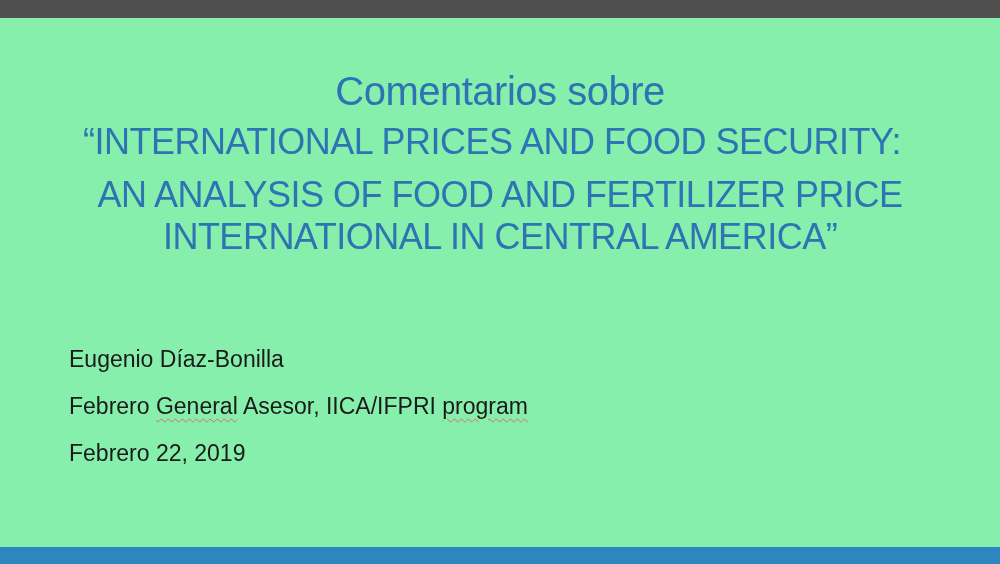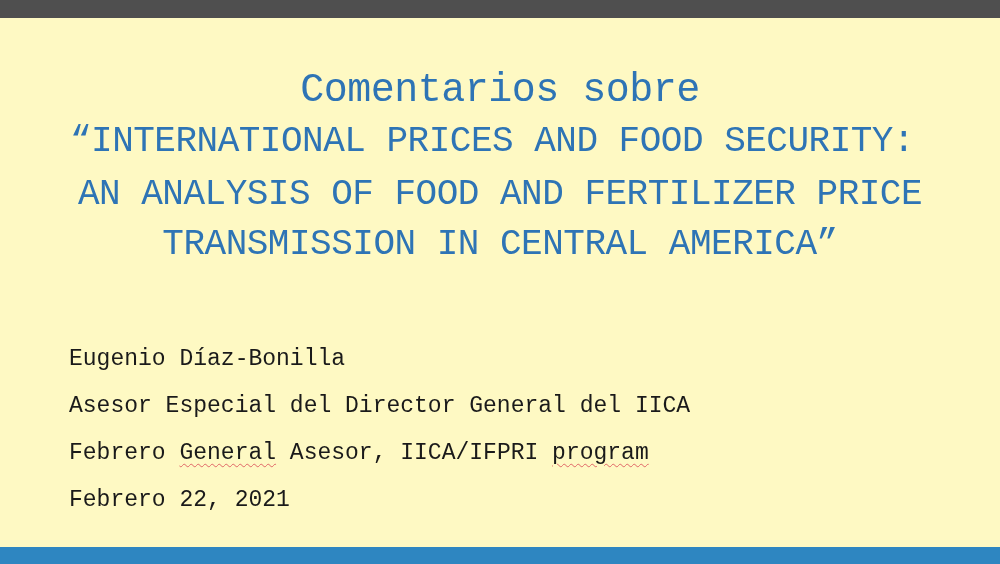--- a/index.html
+++ b/index.html
@@ -4,23 +4,23 @@
 <style>
   html, body {
     margin: 0;
     padding: 0;
     background: #ffffff;
   }
   .slide {
     position: relative;
     width: 1000px;
     height: 564px;
-    background: #fef9c3;
+    background: #86efac;
     overflow: hidden;
-    font-family: Liberation Mono, monospace;
+    font-family: Liberation Sans, sans-serif;
   }
   .top-bar {
     position: absolute;
     top: 0;
     left: 0;
     width: 100%;
     height: 18px;
     background: #4F4F4F;
   }
   .bottom-bar {
@@ -48,21 +48,21 @@
   }
   .title-line2 {
     font-size: 36px;
     line-height: 40px;
     margin: 0 16px 12px 0;
     font-weight: 400;
   }
   .title-line3, .title-line4 {
     font-size: 36px;
     line-height: 42px;
-    margin: 8px;
+    margin: 0;
     font-weight: 400;
   }
   .body-block {
     position: absolute;
     left: 57px;
     top: 347px;
     color: #1A1A1A;
     font-size: 23px;
     line-height: 25px;
   }
@@ -81,25 +81,24 @@
 <body>
 
 <div class="slide">
 
   <div class="top-bar"></div>
 
   <div class="title-block">
     <div class="title-line1">Comentarios sobre</div>
     <div class="title-line2">“INTERNATIONAL PRICES AND FOOD SECURITY:</div>
     <div class="title-line3">AN ANALYSIS OF FOOD AND FERTILIZER PRICE</div>
-    <div class="title-line4">TRANSMISSION IN CENTRAL AMERICA”</div>
+    <div class="title-line4">INTERNATIONAL IN CENTRAL AMERICA”</div>
   </div>
 
   <div class="body-block">
     <p class="body-line">Eugenio Díaz-Bonilla</p>
-    <p class="body-line">Asesor Especial del Director General del IICA</p>
     <p class="body-line"><span>Febrero </span><span class="misspelled">General</span><span> Asesor, IICA/IFPRI </span><span class="misspelled">program</span></p>
-    <p class="body-line">Febrero 22, 2021</p>
+    <p class="body-line">Febrero 22, 2019</p>
   </div>
 
   <div class="bottom-bar"></div>
 
 </div>
 
 </body></html>

